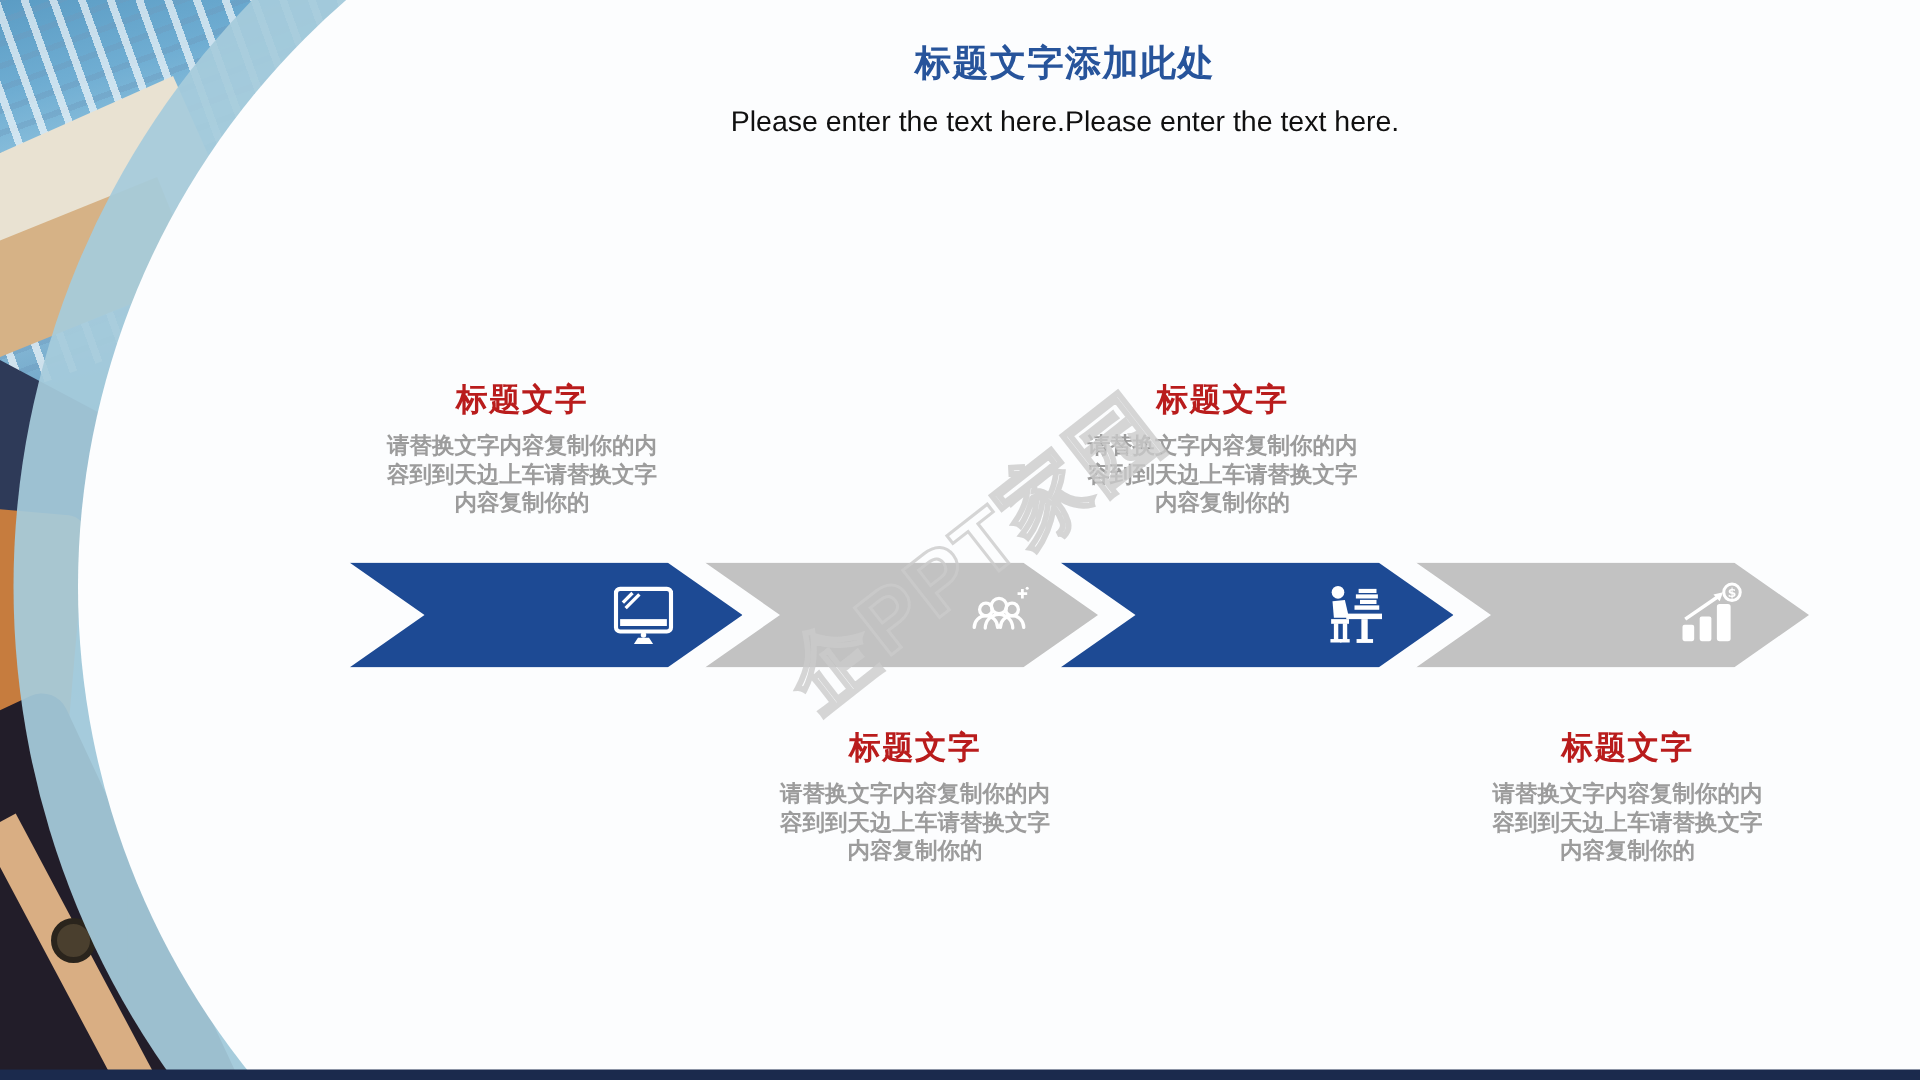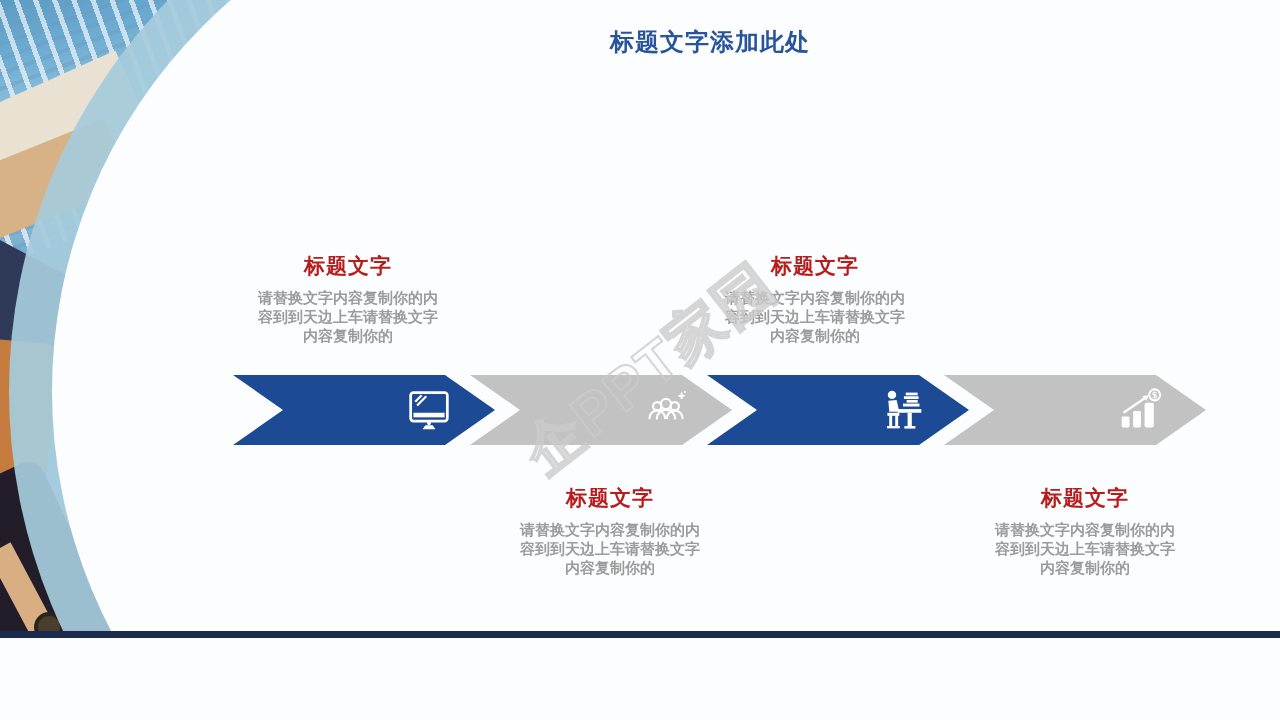--- a/index.html
+++ b/index.html
@@ -1,17 +1,17 @@
 <!DOCTYPE html>
 <html><head>
 <meta charset="utf-8">
 <style>
   html,body{margin:0;padding:0;}
   body{font-family:"Liberation Sans","DejaVu Sans",sans-serif;background:#fcfdfe;}
-  .slide{position:relative;width:1280px;height:638px;overflow:hidden;background:#fcfdfe;}
+  .slide{position:relative;width:1280px;height:720px;overflow:hidden;background:#fcfdfe;}
 
   
   .photo{position:absolute;left:0;top:0;width:300px;height:720px;overflow:hidden;z-index:1;}
   .p-base{position:absolute;inset:0;
     background:linear-gradient(165deg,#5b9cc4 0%,#6fadd2 8%,#8fc2dd 15%,#a4cfe3 20%,
       #86b8d6 28%,#6ba2c4 36%,#82b4d0 46%,#93c0d8 58%,#a0c9dc 72%,#a8cede 100%);}
   .p-streaks{position:absolute;left:-60px;top:-50px;width:380px;height:260px;transform:rotate(-20deg);opacity:.75;
     background:repeating-linear-gradient(90deg,rgba(255,255,255,.85) 0 5px,rgba(255,255,255,0) 5px 18px),
                repeating-linear-gradient(0deg,rgba(0,0,0,0) 0 10px,rgba(110,155,190,.55) 10px 14px);}
   .p-paper{position:absolute;left:-70px;top:90px;width:215px;height:100px;background:#e9e2d2;transform:rotate(-24deg);}
@@ -73,20 +73,21 @@
     <div class="p-arm"></div>
     <div class="p-arm-fill"></div>
     <div class="p-arm-strip"></div>
     <div class="p-button"></div>
     <div class="p-band"></div>
     <div class="p-white"></div>
   </div>
 
   <div class="header">
     <h1>标题文字添加此处</h1>
+    <div class="subtitle">Please enter the text here.Please enter the text here.</div>
   </div>
 
   <div class="tblock tb1">
     <h3>标题文字</h3>
     <p>请替换文字内容复制你的内
 容到到天边上车请替换文字
 内容复制你的</p>
   </div>
   <div class="tblock tb3">
     <h3>标题文字</h3>

